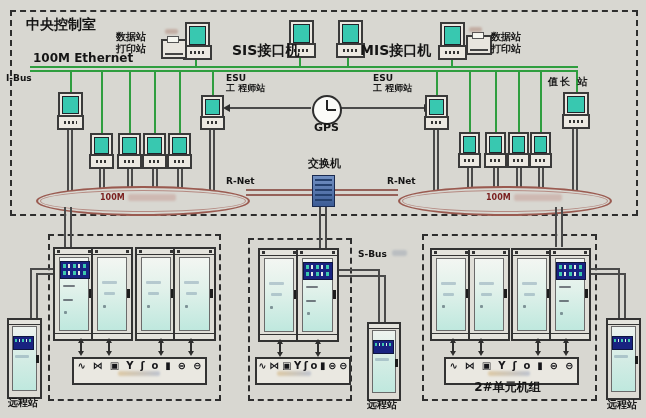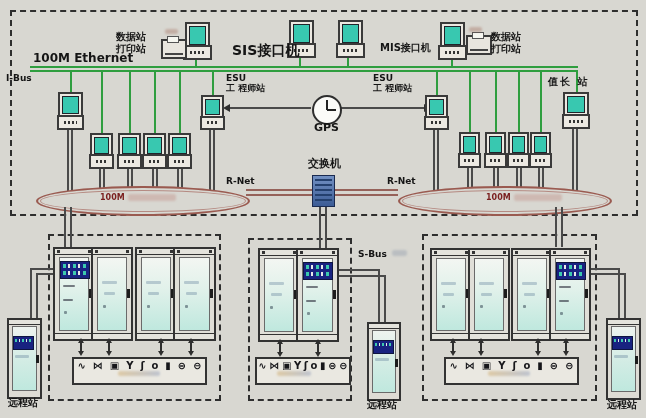--- a/index.html
+++ b/index.html
@@ -69,28 +69,29 @@
   .darr::before{content:"";position:absolute;top:-6px;left:-4px;border:3px solid transparent;border-bottom:5px solid #2e2e2e;}
   .darr::after{content:"";position:absolute;bottom:-6px;left:-4px;border:3px solid transparent;border-top:5px solid #2e2e2e;}
 </style>
 </head>
 <body>
 
 <div class="canvas">
 
   <div class="room-box"></div>
 
+  <div class="lbl" style="left:26px;top:16px;font-size:14px;">中央控制室</div>
   <div class="lbl" style="left:33px;top:52px;font-size:12px;">100M Ethernet</div>
   <div class="lbl" style="left:6px;top:73px;font-size:9px;">I-Bus</div>
 
   <div class="lbl" style="left:116px;top:31px;font-size:10px;"><span>数据站</span><br><span>打印站</span></div>
   <div class="lbl" style="left:491px;top:31px;font-size:10px;"><span>数据站</span><br><span>打印站</span></div>
 
   <div class="lbl" style="left:232px;top:42px;font-size:14px;">SIS接口机</div>
-  <div class="lbl" style="left:380px;top:42px;font-size:10px;">MIS接口机</div>
+  <div class="lbl" style="left:360px;top:42px;font-size:14px;">MIS接口机</div>
 
   <div class="lbl" style="left:226px;top:73px;font-size:9px;"><span>ESU</span><br><span>工 程师站</span></div>
   <div class="lbl" style="left:373px;top:73px;font-size:9px;"><span>ESU</span><br><span>工 程师站</span></div>
 
   <div class="lbl" style="left:548px;top:76px;font-size:10px;letter-spacing:2px;">值长 站</div>
 
   <div class="lbl" style="left:314px;top:122px;font-size:11px;">GPS</div>
   <div class="lbl" style="left:308px;top:158px;font-size:11px;">交换机</div>
   <div class="lbl" style="left:226px;top:176px;font-size:9px;">R-Net</div>
   <div class="lbl" style="left:387px;top:176px;font-size:9px;">R-Net</div>
@@ -110,20 +111,21 @@
   <div class="ah" style="left:219px;top:104px;border-right:7px solid #2e2e2e;"></div>
   <div class="wire" style="left:339px;top:107px;width:85px;height:2px;"></div>
   <div class="ah" style="left:424px;top:104px;border-left:7px solid #2e2e2e;"></div>
 
   <div class="sw"></div>
 
   <div class="dash-box" style="left:48px;top:234px;width:169px;height:163px;"></div>
   <div class="dash-box" style="left:248px;top:238px;width:100px;height:159px;"></div>
   <div class="dash-box" style="left:422px;top:234px;width:171px;height:163px;"></div>
 
+  <div class="lbl" style="left:422px;top:381px;width:171px;text-align:center;font-size:12px;">2#单元机组</div>
 
   <div class="lbl" style="left:358px;top:249px;font-size:9px;">S-Bus</div>
   <div class="fbar" style="left:392px;top:250px;width:15px;height:6px;background:#8a96a8;"></div>
 
   <div class="lbl" style="left:2px;top:397px;width:42px;text-align:center;font-size:10px;">远程站</div>
   <div class="lbl" style="left:361px;top:399px;width:42px;text-align:center;font-size:10px;">远程站</div>
   <div class="lbl" style="left:600px;top:399px;width:44px;text-align:center;font-size:10px;">远程站</div>
 
   <div class="fbar" style="left:165px;top:29px;width:13px;height:5px;background:#a06a5a;"></div>
   <div class="fbar" style="left:469px;top:27px;width:13px;height:5px;background:#a06a5a;"></div>

